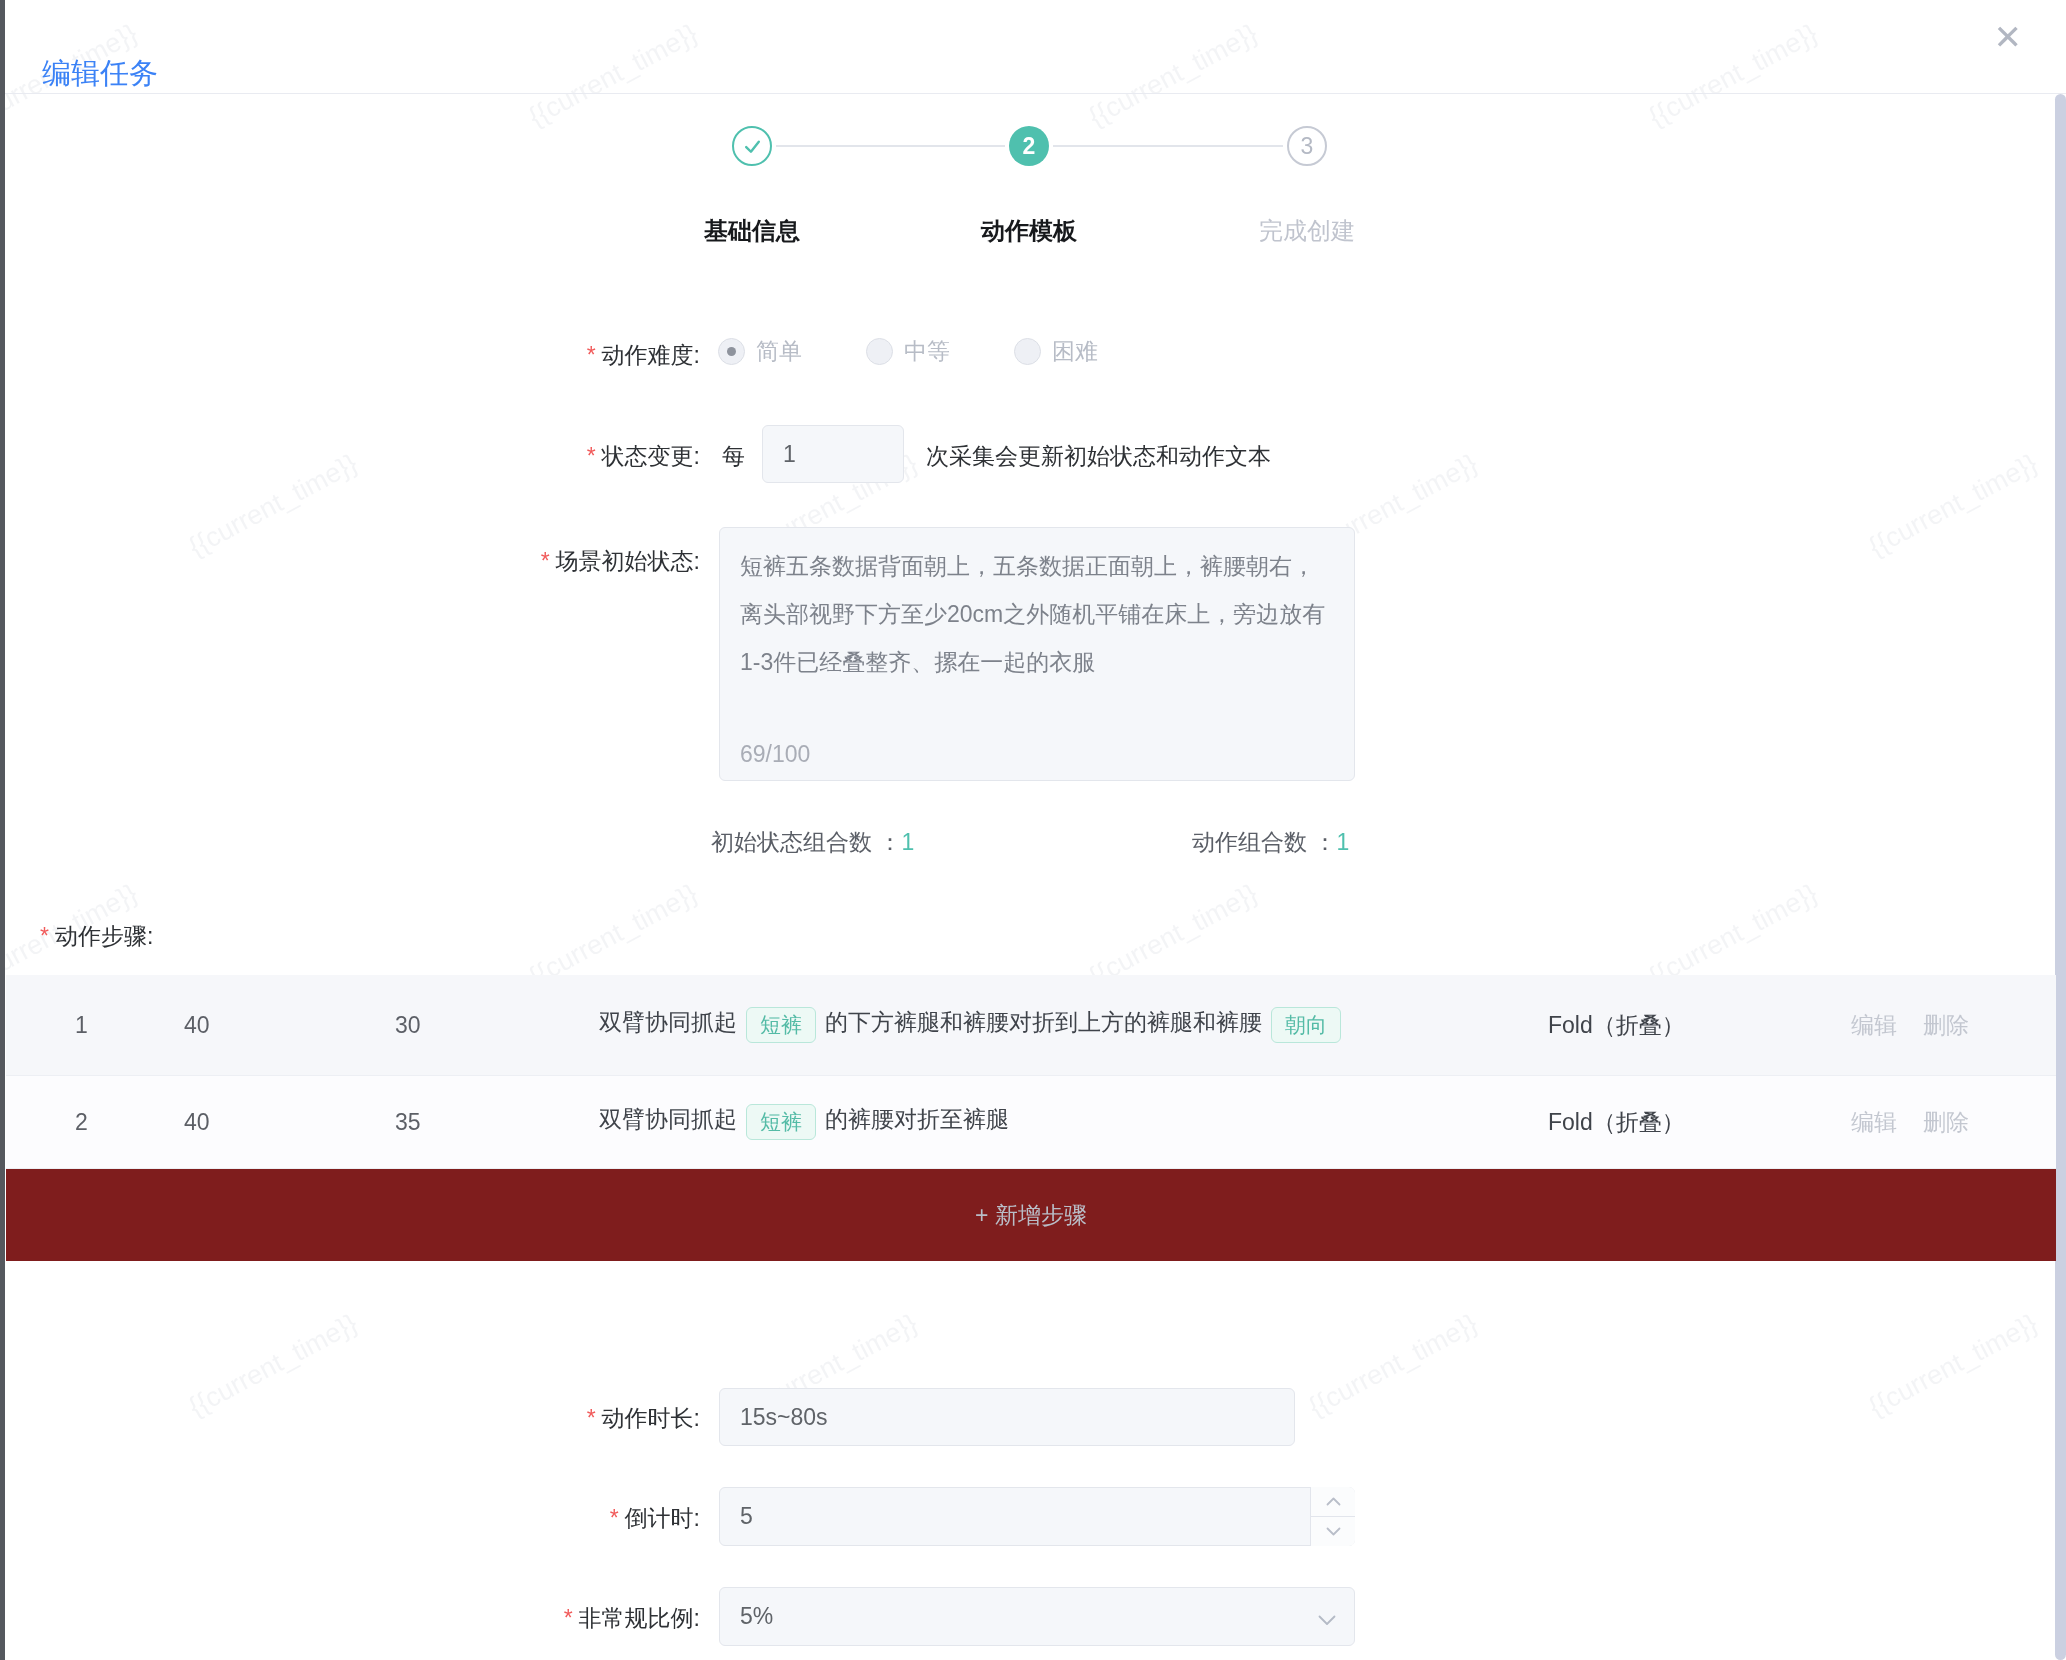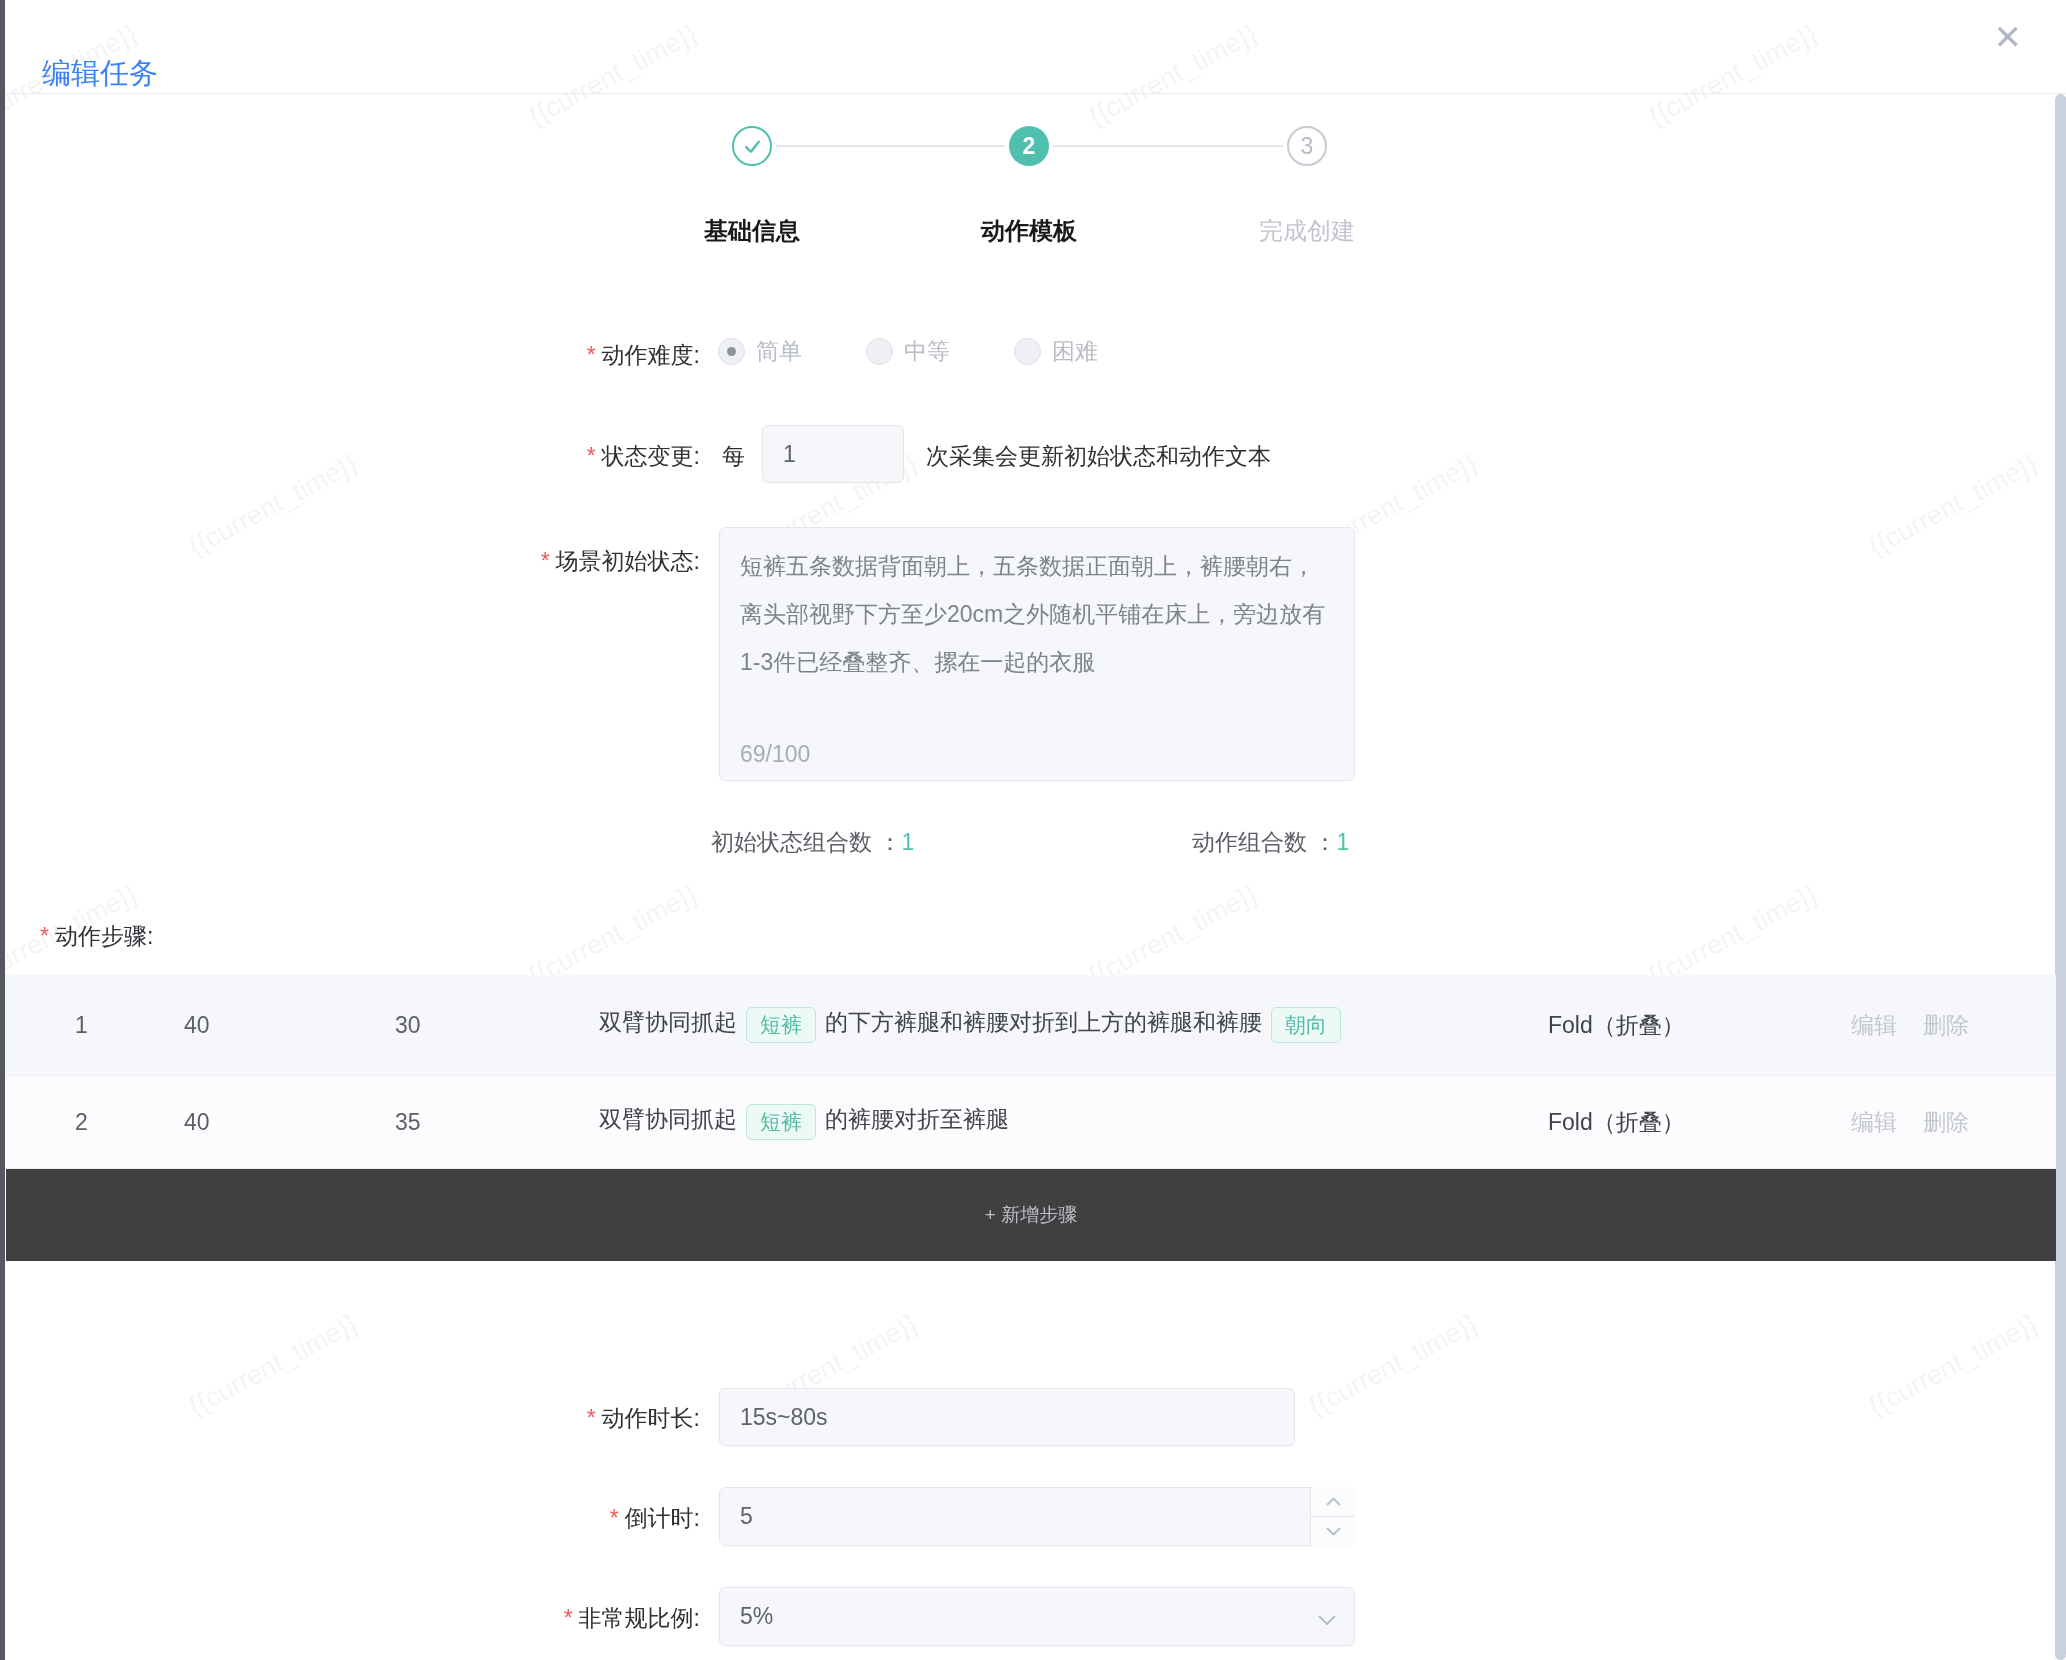--- a/index.html
+++ b/index.html
@@ -62,22 +62,22 @@
   .steps-table { position:absolute; left:6px; top:975px; width:2050px; font-size:23px; }
   .t-grid { display:grid; grid-template-columns:109px 211px 204px 949px 303px 205px; align-items:center; padding-left:69px; }
   .t-head { height:79px; font-weight:700; color:#2e3135; border-bottom:1px solid #e8eaf0; }
   .t-row1 { height:101px; background:#f6f7fa; border-bottom:1px solid #edeff4; color:#5c5f66; }
   .t-row2 { height:93px;  background:#fcfcfe; border-bottom:1px solid #edeff4; color:#5c5f66; }
   .t-action-text { color:#3f434a; display:flex; flex-wrap:nowrap; white-space:nowrap; }
   .tag { display:inline-block; margin:0 9px; padding:3px 13px; border-radius:6px; background:#edf9f5;
          border:1px solid #b9e7da; color:#54bba6; font-size:21px; line-height:1.3; }
   .t-links { display:flex; gap:26px; color:#c3c7d0; }
   .t-links span { cursor:pointer; }
-  .t-add { height:92px; background:#404040; display:flex; align-items:center; justify-content:center;
-           color:#b9bdc7; font-size:19px; cursor:pointer; }
+  .t-add { height:92px; background:#7f1d1d; display:flex; align-items:center; justify-content:center;
+           color:#b9bdc7; font-size:23px; cursor:pointer; }
 
   
   .num-stepper { position:absolute; right:0; top:0; bottom:0; width:45px; border-left:1px solid #e2e5ec;
                  display:flex; flex-direction:column; background:#fbfcfd; border-radius:0 6px 6px 0; overflow:hidden; }
   .num-btn { flex:1; display:flex; align-items:center; justify-content:center; cursor:pointer; }
   .num-btn.up { border-bottom:1px solid #e2e5ec; }
 
   .select-box { position:absolute; left:719px; top:1587px; width:636px; height:59px; background:#f5f7fa;
                 border:1px solid #e3e6ec; border-radius:6px; cursor:pointer; }
   .select-box .val { position:absolute; left:20px; top:0; line-height:57px; font-size:23px; color:#5f6368; }

